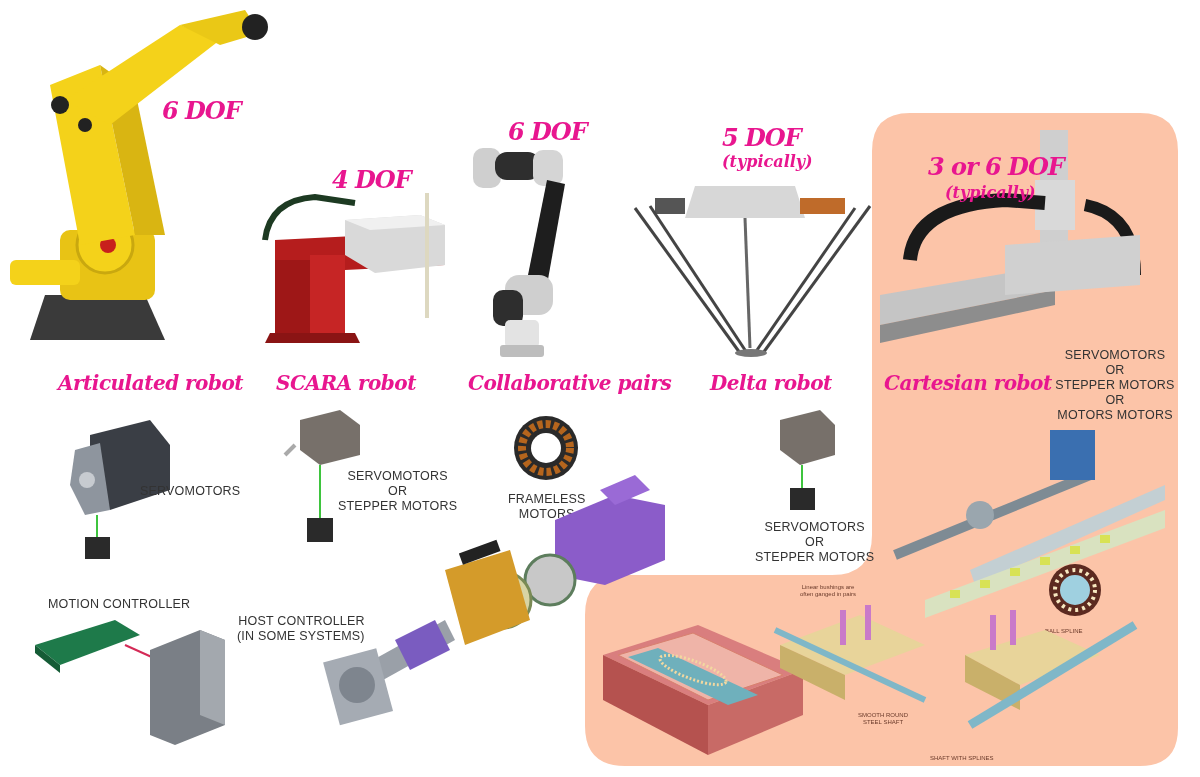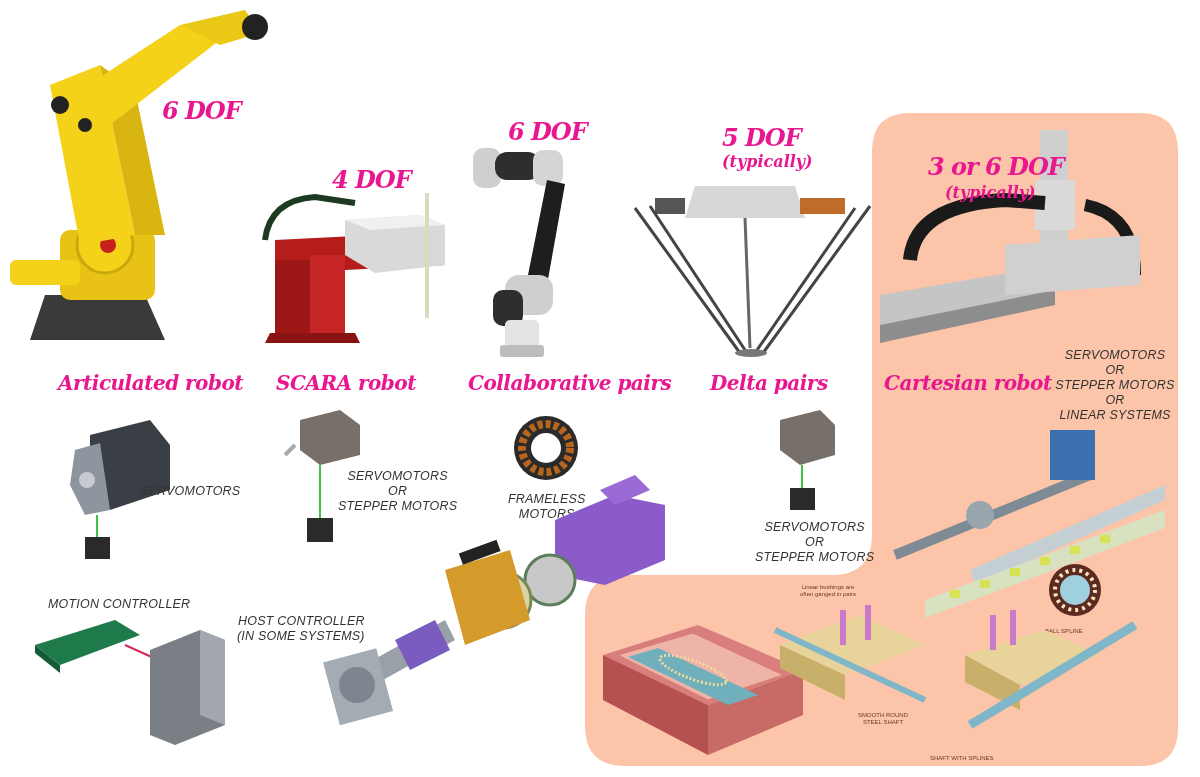--- a/index.html
+++ b/index.html
@@ -2,21 +2,21 @@
 <html><head>
 <meta charset="utf-8">
 <style>
   html,body{margin:0;padding:0;background:#ffffff;}
   body{width:1200px;height:777px;position:relative;overflow:hidden;font-family:"Liberation Sans",sans-serif;}
   .abs{position:absolute;}
   .script{font-family:"DejaVu Serif",serif;font-style:italic;color:#e8168f;font-weight:bold;white-space:nowrap;}
   .dof{font-size:24px;letter-spacing:-1px;}
   .typ{font-size:16px;font-weight:bold;}
   .robot-label{font-size:20px;letter-spacing:-0.5px;}
-  .cap{color:#333333;font-size:12.5px;line-height:15px;text-align:center;white-space:nowrap;letter-spacing:0.2px;font-style:italic;}
+  .cap{color:#333333;font-size:12.5px;line-height:15px;text-align:center;white-space:nowrap;letter-spacing:0.2px;}
   .tiny{color:#6a3a2a;font-size:6px;line-height:7px;text-align:center;white-space:nowrap;}
   svg{position:absolute;overflow:visible;}
 </style>
 </head>
 <body>
 
 <svg width="1200" height="777" style="left:0;top:0;">
   <path d="M 910 113 L 1140 113 Q 1178 113 1178 151 L 1178 728 Q 1178 766 1140 766 L 625 766 Q 585 766 585 726 L 585 615 Q 585 575 625 575 L 832 575 Q 872 575 872 535 L 872 151 Q 872 113 910 113 Z" fill="#fcc4a8"></path>
 </svg>
 
@@ -69,40 +69,40 @@
   <rect x="175" y="20" width="45" height="16" fill="#bf6b2a"></rect>
   <line x1="10" y1="30" x2="115" y2="175" stroke="#444" stroke-width="3"></line>
   <line x1="25" y1="28" x2="122" y2="175" stroke="#444" stroke-width="3"></line>
   <line x1="230" y1="30" x2="130" y2="175" stroke="#444" stroke-width="3"></line>
   <line x1="245" y1="28" x2="138" y2="175" stroke="#444" stroke-width="3"></line>
   <line x1="120" y1="40" x2="125" y2="170" stroke="#666" stroke-width="3"></line>
   <ellipse cx="126" cy="175" rx="16" ry="4" fill="#777"></ellipse>
 </svg>
 <div class="abs script dof" style="left:722px;top:123px;">5 DOF</div>
 <div class="abs script typ" style="left:722px;top:152px;">(typically)</div>
-<div class="abs script robot-label" style="left:710px;top:371px;">Delta pairs</div>
+<div class="abs script robot-label" style="left:710px;top:371px;">Delta robot</div>
 
 <svg width="270" height="230" style="left:875px;top:125px;">
   <rect x="165" y="5" width="28" height="140" fill="#cfcfcf"></rect>
   <rect x="160" y="55" width="40" height="50" fill="#d9d9d9"></rect>
   <path d="M 35 135 Q 40 80 130 75 L 170 78" stroke="#1a1a1a" stroke-width="14" fill="none"></path>
   <path d="M 210 80 Q 260 90 260 150" stroke="#1a1a1a" stroke-width="12" fill="none"></path>
   <polygon points="5,170 180,140 180,165 5,200" fill="#c5c5c5"></polygon>
   <polygon points="5,200 180,165 180,180 5,218" fill="#8d8d8d"></polygon>
   <polygon points="130,120 265,110 265,160 130,170" fill="#d0d0d0"></polygon>
 </svg>
 <div class="abs script dof" style="left:928px;top:152px;">3 or 6 DOF</div>
 <div class="abs script typ" style="left:945px;top:183px;">(typically)</div>
 <div class="abs script robot-label" style="left:884px;top:371px;">Cartesian robot</div>
 <div class="abs cap" style="left:1050px;top:348px;width:130px;">
   <div>SERVOMOTORS</div>
   <div>OR</div>
   <div>STEPPER MOTORS</div>
   <div>OR</div>
-  <div>LINEAR SYSTEMS</div>
+  <div>MOTORS MOTORS</div>
 </div>
 
 <svg width="110" height="150" style="left:65px;top:415px;">
   <polygon points="25,20 85,5 105,30 105,75 45,95 25,70" fill="#3a3e45"></polygon>
   <polygon points="10,35 35,28 45,95 20,100 5,70" fill="#8e959e"></polygon>
   <circle cx="22" cy="65" r="8" fill="#c7cbd0"></circle>
   <line x1="32" y1="100" x2="32" y2="125" stroke="#3ec43e" stroke-width="2"></line>
   <rect x="20" y="122" width="25" height="22" fill="#2a2a2a"></rect>
 </svg>
 <div class="abs cap" style="left:140px;top:484px;">SERVOMOTORS</div>

